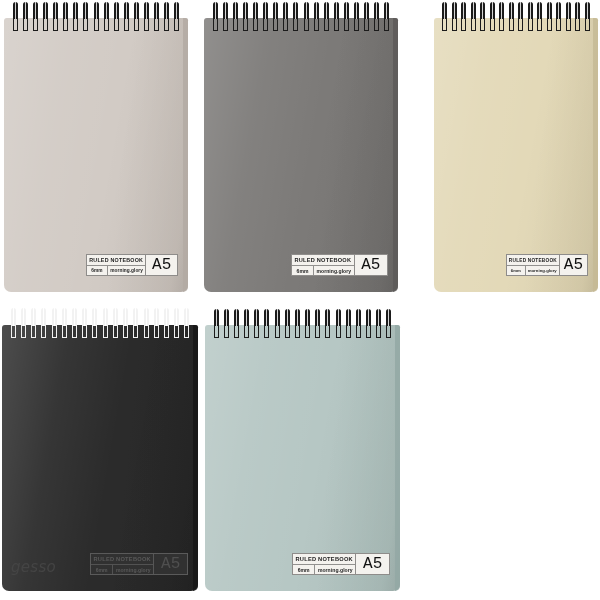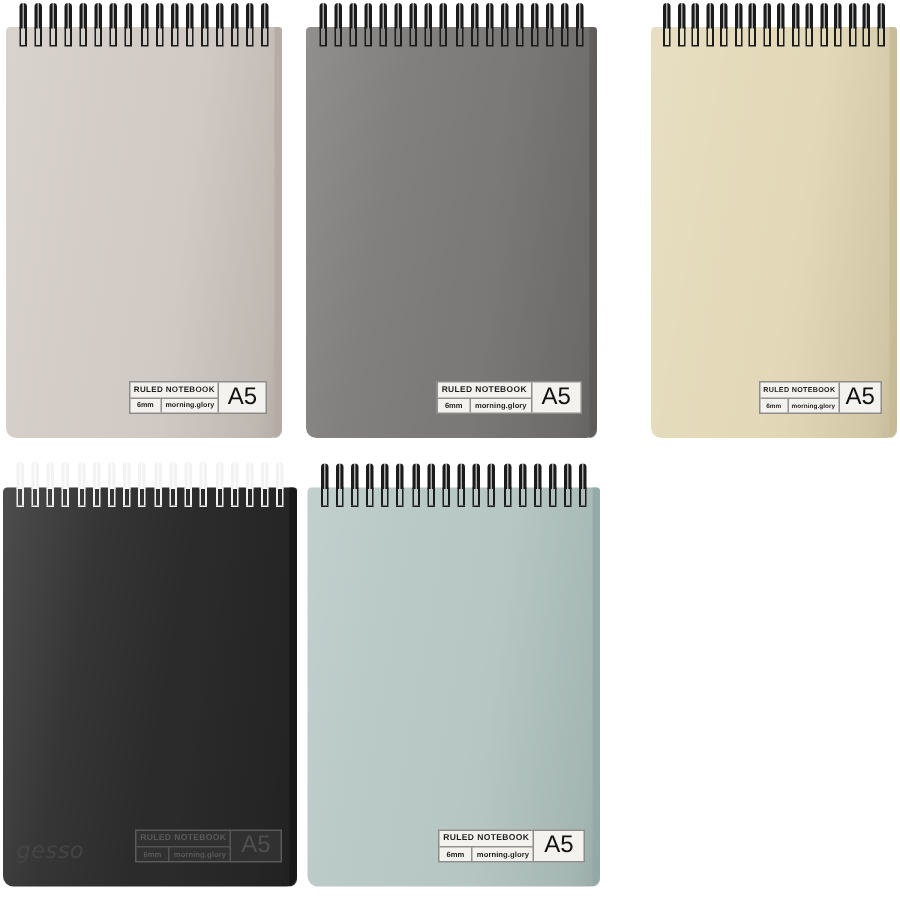--- a/index.html
+++ b/index.html
@@ -123,20 +123,21 @@
   .label-rule{ flex:0 0 34%; border-right:1px solid rgba(0,0,0,.40); }
   .label-brand{ flex:1 1 auto; letter-spacing:.01em; }
   .label-size{
     flex:0 0 34%;
     display:flex;
     align-items:center;
     justify-content:center;
     border-left:1px solid rgba(0,0,0,.42);
     color:#111;
     font-weight:400;
+    font-family:Liberation Mono, monospace;
   }
 
   
   .label.dark{
     background:#313131;
     border-color:rgba(255,255,255,.20);
   }
   .label.dark .label-title,
   .label.dark .label-rule,
   .label.dark .label-brand{ color:#5a5a5a; }

